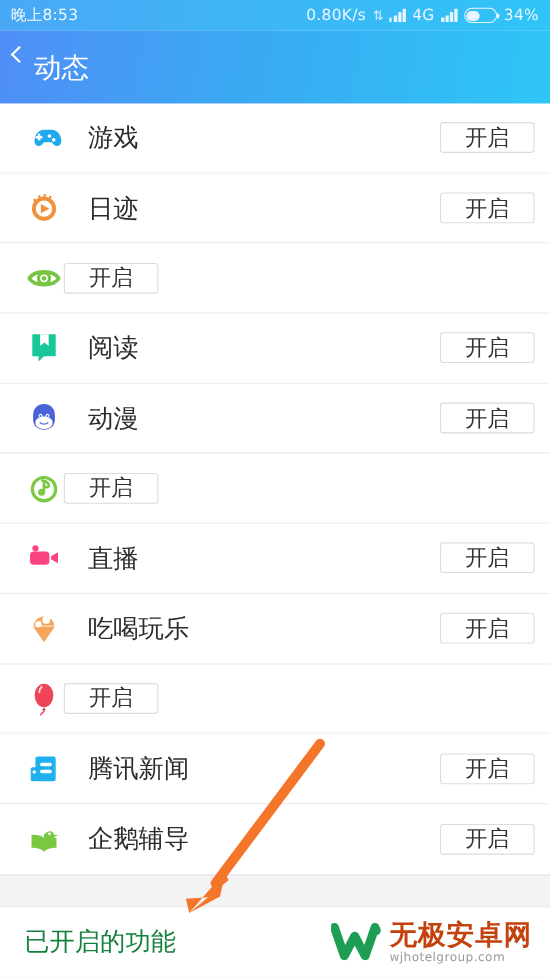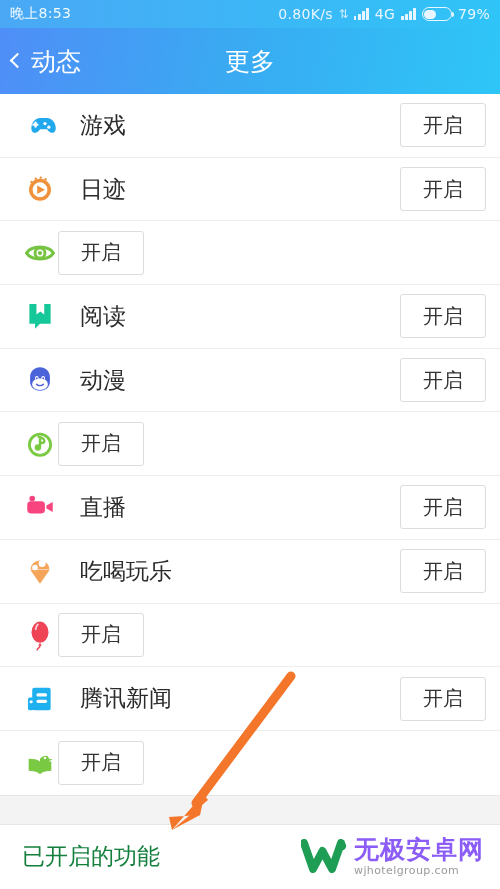--- a/index.html
+++ b/index.html
@@ -43,21 +43,21 @@
   .pct{font-size:14px;}
 
   
   .header{
     height:66px;
     background:linear-gradient(100deg,#4f8ef7 0%,#3aa9f2 45%,#2ec6f7 100%);
     position:relative;
     display:flex;align-items:center;
   }
   .back{
-    display:flex;align-items:center;gap:2px;
+    display:flex;align-items:flex-start;gap:2px;
     padding-left:12px;color:#ffffff;
     font-size:25px;cursor:pointer;
   }
   .chev{
     display:inline-block;width:11px;height:11px;
     border-left:2.6px solid #fff;border-bottom:2.6px solid #fff;
     transform:rotate(45deg);margin-right:6px;margin-top:-1px;
   }
   .title{
     position:absolute;left:0;right:0;text-align:center;
@@ -78,39 +78,39 @@
     width:36px;height:36px;flex:0 0 36px;
     display:flex;align-items:center;justify-content:center;
   }
   .ico svg{display:block;}
   .label{
     margin-left:22px;
     font-size:23px;color:#2b2b2b;
     flex:1 1 auto;
   }
   .btn{
-    width:86px;height:44px;
+    width:86px;height:28px;
     border:1px solid #dcdcdc;border-radius:3px;
     background:#fff;
     display:flex;align-items:center;justify-content:center;
     font-size:20px;color:#333;
     cursor:pointer;
     font-family:inherit;
   }
 
   
   .gap{height:30px;background:#f3f3f3;border-top:1px solid #e7e7e7;border-bottom:1px solid #e7e7e7;}
   .footer{
     height:63px;display:flex;align-items:center;
     padding:0 16px 0 22px;background:#fff;
   }
   .footer-text{font-size:23px;color:#15803d;}
   .wm{margin-left:auto;display:flex;align-items:center;gap:7px;}
   .wm-text{display:flex;flex-direction:column;line-height:1;}
-  .wm-cn{font-size:25px;font-weight:bold;color:#8b5cf6;letter-spacing:1px;}
+  .wm-cn{font-size:25px;font-weight:bold;color:#c2410c;letter-spacing:1px;}
   .wm-url{font-size:11px;color:#9a9a9a;letter-spacing:.4px;margin-top:3px;}
 
   
   .anno{position:absolute;left:0;top:0;width:500px;height:889px;pointer-events:none;}
 </style>
 </head>
 <body>
 
 <div class="statusbar">
   <span class="sb-left">晚上8:53</span>
@@ -126,30 +126,29 @@
     <span class="net">4G</span>
     <span class="bars">
         <i></i>
         <i></i>
         <i></i>
         <i></i>
       </span>
     <span class="batt">
         <span class="fill"></span>
       </span>
-    <span class="pct">79%</span>
+    <span class="pct">34%</span>
   </div>
 </div>
 
 <div class="header">
   <div class="back">
     <span class="chev"></span>
     <span>动态</span>
   </div>
-  <div class="title">更多</div>
 </div>
 
 <div class="list" id="list">
     <div class="row">
       <span class="ico">
         <svg xmlns="http://www.w3.org/2000/svg" width="34" height="34" viewBox="0 0 48 48">
           <path fill="#22a8ec" d="M14 14h20c6 0 11 5 12 12 1 5-1 9-5 9-3 0-5-2-7-5H24 c-2 3-4 5-7 5-4 0-6-4-5-9 1-7 6-12 12-12z"></path>
         <rect x="13" y="22" width="9" height="3.2" rx="1.6" fill="#fff"></rect>
         <rect x="16.1" y="18.9" width="3.2" height="9" rx="1.6" fill="#fff"></rect>
         <circle cx="31" cy="22" r="2.3" fill="#fff"></circle>
@@ -269,20 +268,21 @@
     <div class="row">
       <span class="ico">
         <svg xmlns="http://www.w3.org/2000/svg" width="34" height="34" viewBox="0 0 48 48">
           <path d="M24 18c5-6 13-6 13 2 0 5-4 8-8 9l-5-3z" fill="#7ac943"></path>
         <circle cx="31" cy="17" r="1.8" fill="#fff"></circle>
         <path d="M37 18l5 1-5 2z" fill="#7ac943"></path>
         <path d="M24 22v18c-4-4-10-5-16-5V18c7 0 13 1 16 4z" fill="#7ac943"></path>
         <path d="M24 22v18c4-4 10-5 16-5V22c-7 0-13 0-16 0z" fill="#7ac943"></path>
         </svg>
       </span>
+      <span class="label">企鹅辅导</span>
       <button class="btn">开启</button>
     </div>
   </div>
 
 <div class="gap"></div>
 
 <div class="footer">
   <span class="footer-text">已开启的功能</span>
   <div class="wm">
     <svg width="46" height="34" viewBox="0 0 46 34">

